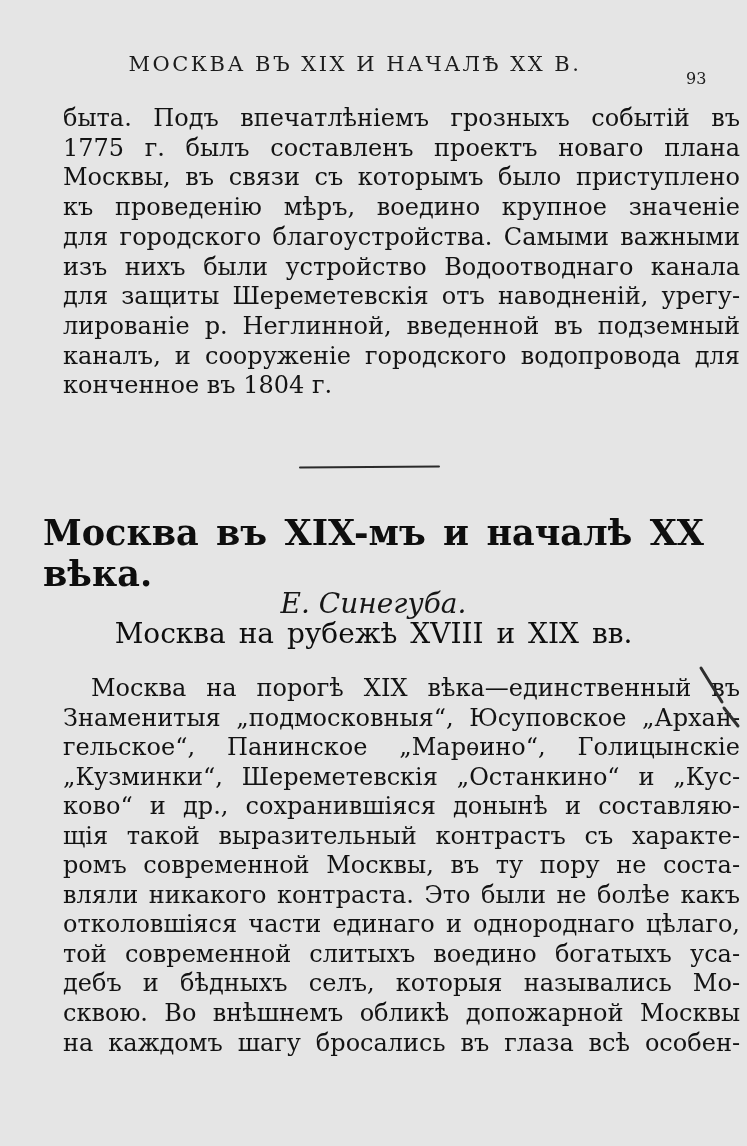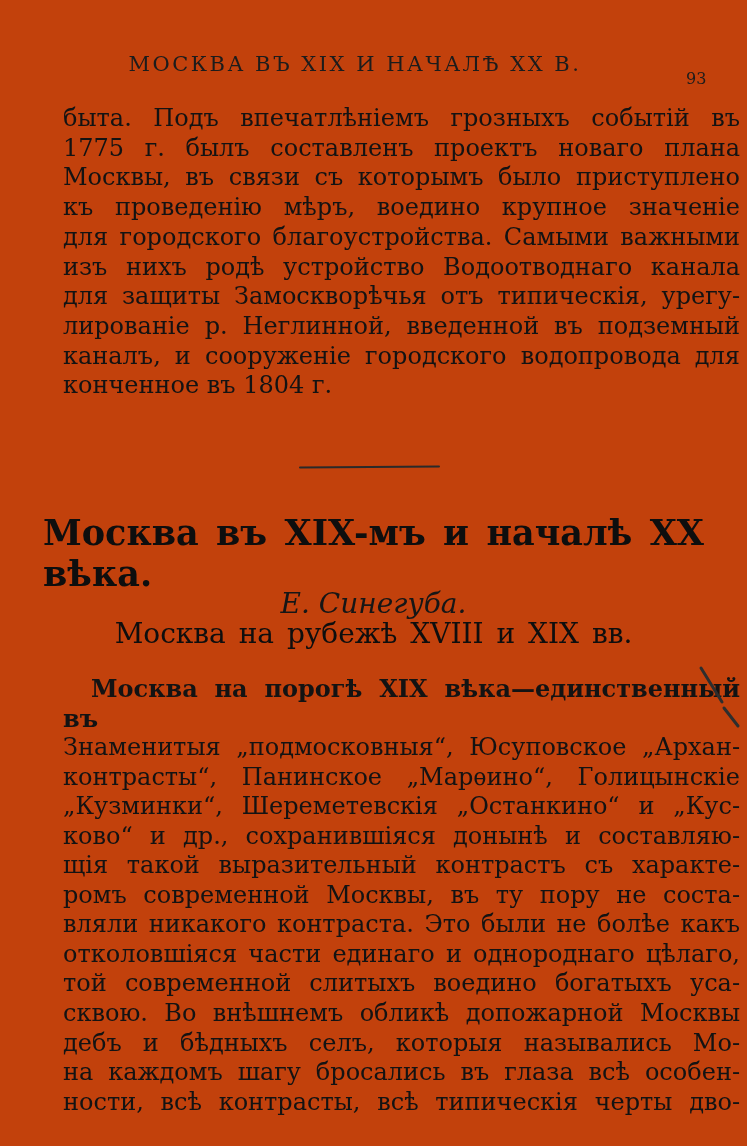--- a/index.html
+++ b/index.html
@@ -4,21 +4,21 @@
 <style>
   html, body {
     margin: 0;
     padding: 0;
     background: #ffffff;
   }
   .page {
     position: relative;
     width: 747px;
     height: 1146px;
-    background: #c2410c;
+    background: #e5e5e5;
     color: #141414;
     font-family: "DejaVu Serif", "Liberation Serif", serif;
     overflow: hidden;
   }
   .running-header {
     position: absolute;
     top: 52px;
     left: 35px;
     width: 640px;
     text-align: center;
@@ -49,21 +49,20 @@
   .jline {
     text-align: justify;
     text-align-last: justify;
     white-space: normal;
   }
   .jline.lastline {
     text-align-last: left;
   }
   .jline.firstline-indent {
     text-indent: 28px;
-    font-weight: bold;
   }
   .section-divider {
     position: absolute;
     top: 466px;
     left: 299px;
     width: 141px;
     height: 2px;
     background: #2a2a2a;
     transform: rotate(-0.4deg);
     border-radius: 1px;
@@ -118,48 +117,47 @@
 
   <div class="running-header">МОСКВА ВЪ XIX И НАЧАЛѢ XX В.</div>
   <div class="page-number">93</div>
 
   <div class="para para-opening">
     <div class="jline">быта. Подъ впечатлѣніемъ грозныхъ событій въ</div>
     <div class="jline">1775 г. былъ составленъ проектъ новаго плана</div>
     <div class="jline">Москвы, въ связи съ которымъ было приступлено</div>
     <div class="jline">къ проведенію мѣръ, воедино крупное значеніе</div>
     <div class="jline">для городского благоустройства. Самыми важными</div>
-    <div class="jline">изъ нихъ родѣ устройство Водоотводнаго канала</div>
-    <div class="jline">для защиты Замоскворѣчья отъ типическія, урегу-</div>
+    <div class="jline">изъ нихъ были устройство Водоотводнаго канала</div>
+    <div class="jline">для защиты Шереметевскія отъ наводненій, урегу-</div>
     <div class="jline">лированіе р. Неглинной, введенной въ подземный</div>
     <div class="jline">каналъ, и сооруженіе городского водопровода для</div>
     <div class="jline lastline">конченное въ 1804 г.</div>
   </div>
 
   <div class="section-divider"></div>
 
   <div class="article-title">Москва въ XIX-мъ и началѣ XX вѣка.</div>
   <div class="author-byline">Е. Синегуба.</div>
   <div class="chapter-subtitle">Москва на рубежѣ XVIII и XIX вв.</div>
 
   <div class="para para-body">
     <div class="jline firstline-indent">Москва на порогѣ XIX вѣка—единственный въ</div>
     <div class="jline">Знаменитыя „подмосковныя“, Юсуповское „Архан-</div>
-    <div class="jline">контрасты“, Панинское „Марѳино“, Голицынскіе</div>
+    <div class="jline">гельское“, Панинское „Марѳино“, Голицынскіе</div>
     <div class="jline">„Кузминки“, Шереметевскія „Останкино“ и „Кус-</div>
     <div class="jline">ково“ и др., сохранившіяся донынѣ и составляю-</div>
     <div class="jline">щія такой выразительный контрастъ съ характе-</div>
     <div class="jline">ромъ современной Москвы, въ ту пору не соста-</div>
     <div class="jline">вляли никакого контраста. Это были не болѣе какъ</div>
     <div class="jline">отколовшіяся части единаго и однороднаго цѣлаго,</div>
     <div class="jline">той современной слитыхъ воедино богатыхъ уса-</div>
+    <div class="jline">дебъ и бѣдныхъ селъ, которыя назывались Мо-</div>
     <div class="jline">сквою. Во внѣшнемъ обликѣ допожарной Москвы</div>
-    <div class="jline">дебъ и бѣдныхъ селъ, которыя назывались Мо-</div>
     <div class="jline">на каждомъ шагу бросались въ глаза всѣ особен-</div>
-    <div class="jline">ности, всѣ контрасты, всѣ типическія черты дво-</div>
   </div>
 
   <svg class="margin-pencil-mark" viewBox="0 0 53 73" aria-hidden="true">
     <path d="M8 6 L29 40" stroke="#2e2e2e" stroke-width="3" stroke-linecap="round" fill="none"></path>
     <path d="M31 46 L45 64" stroke="#2e2e2e" stroke-width="3" stroke-linecap="round" fill="none"></path>
   </svg>
 
 </div>
 
 </body></html>

